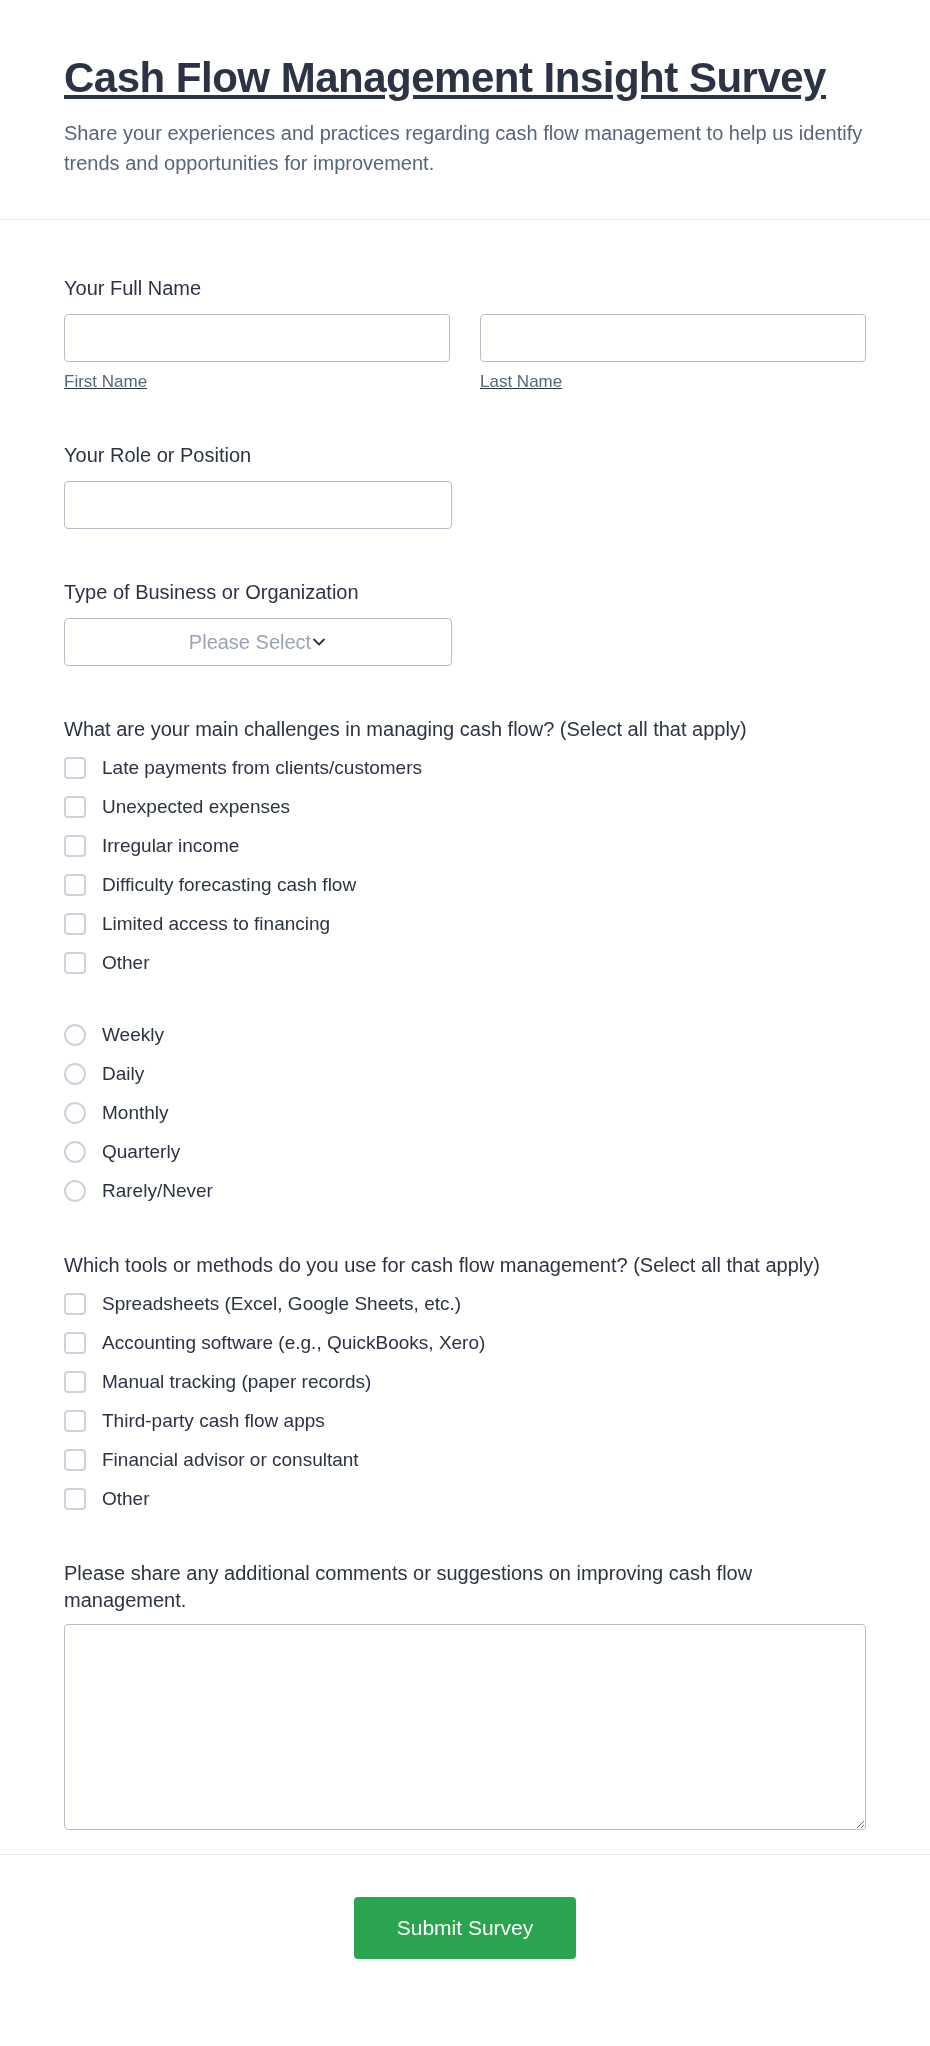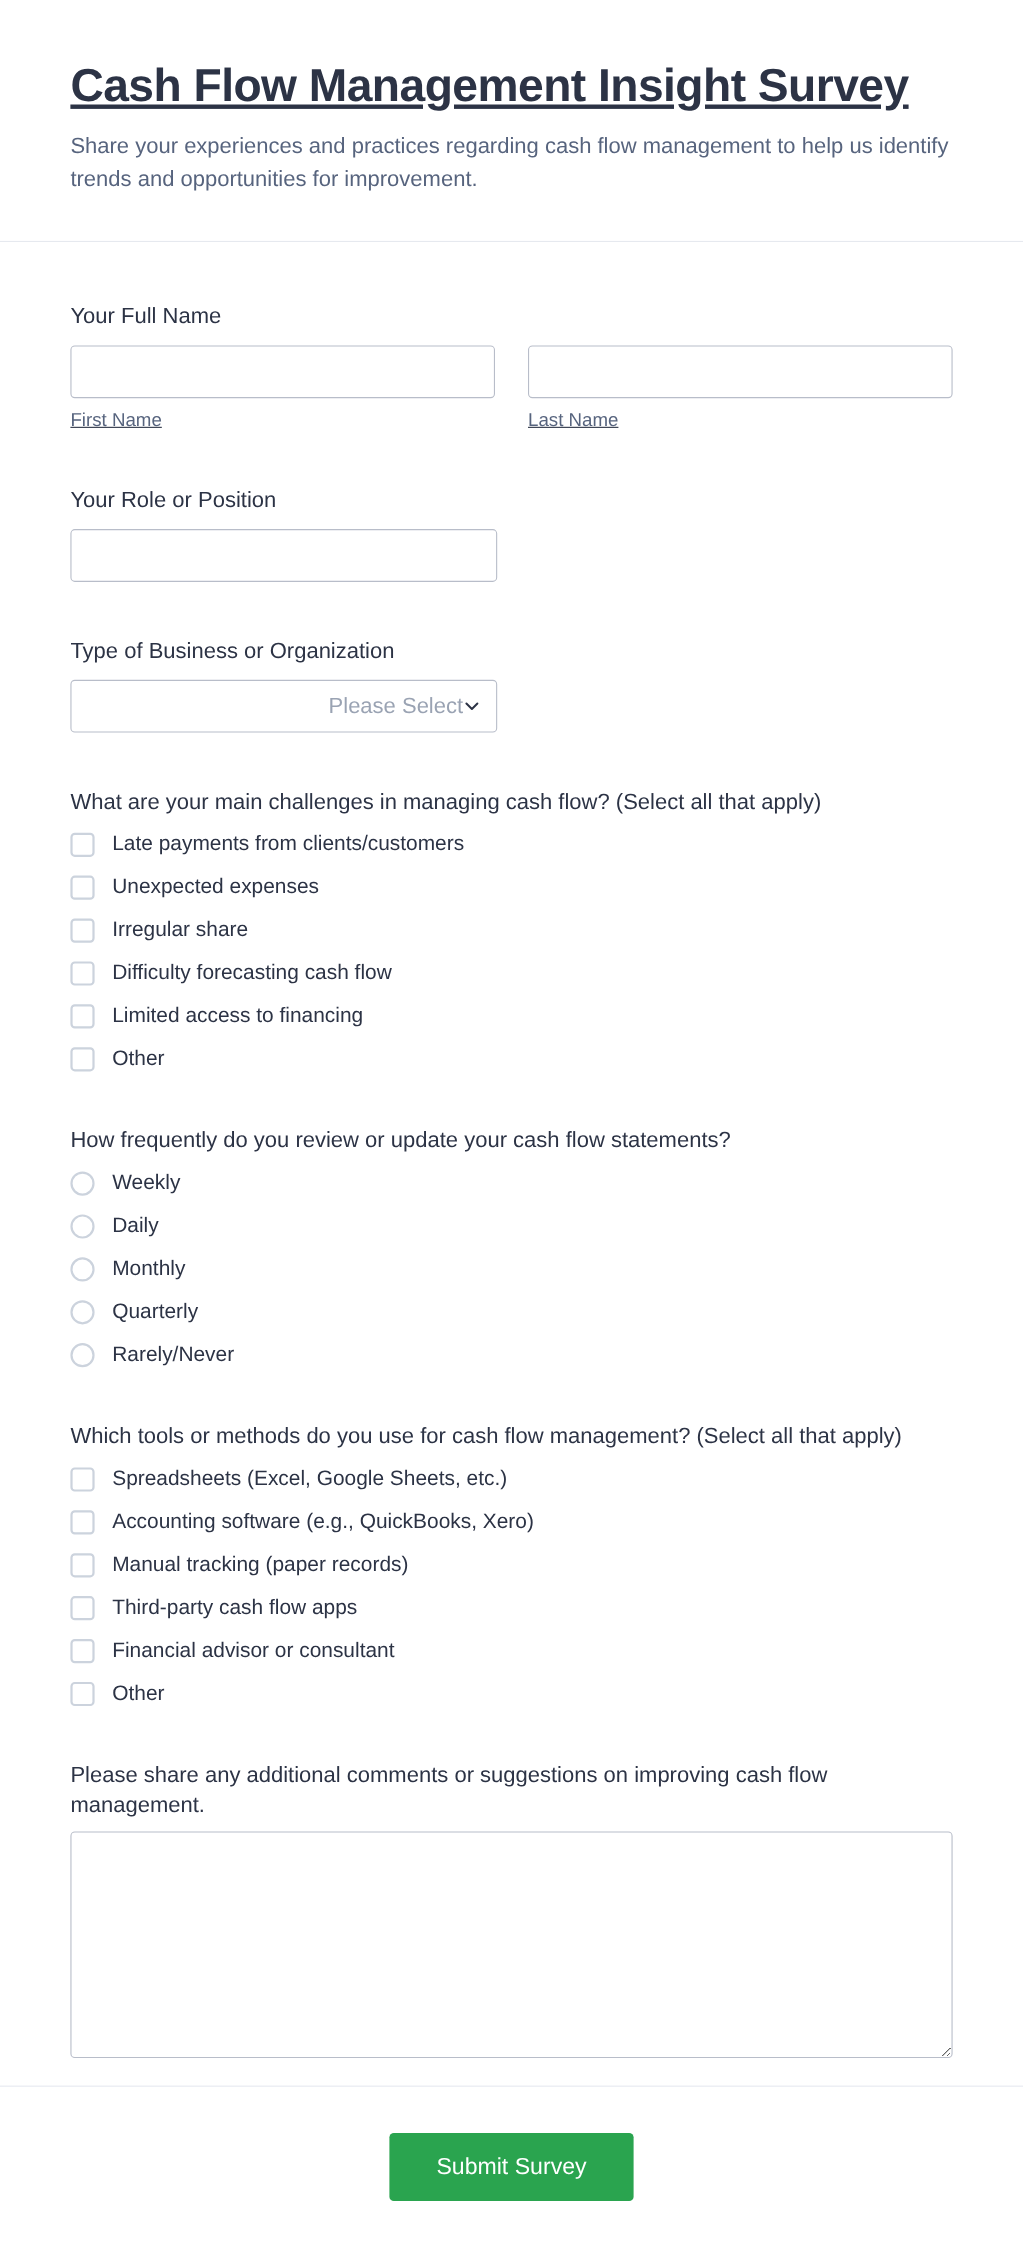--- a/index.html
+++ b/index.html
@@ -64,21 +64,21 @@
 
   
   .select {
     width: 388px;
     height: 48px;
     border: 1px solid #b8bdc9;
     border-radius: 4px;
     background: #fff;
     display: flex;
     align-items: center;
-    justify-content: flex-end;
+    justify-content: center;
     padding: 0 14px;
     cursor: pointer;
   }
   .select .ph { font-size: 20px; color: #9aa3b3; }
   .chev { flex: none; display: block; }
 
   
   .opt-row {
     display: flex;
     align-items: center;
@@ -181,38 +181,37 @@
       <div class="opt-row">
         <span class="checkbox"></span>
         <span class="opt-label">Late payments from clients/customers</span>
       </div>
       <div class="opt-row">
         <span class="checkbox"></span>
         <span class="opt-label">Unexpected expenses</span>
       </div>
       <div class="opt-row">
         <span class="checkbox"></span>
-        <span class="opt-label">Irregular share</span>
+        <span class="opt-label">Irregular income</span>
       </div>
       <div class="opt-row">
         <span class="checkbox"></span>
         <span class="opt-label">Difficulty forecasting cash flow</span>
       </div>
       <div class="opt-row">
         <span class="checkbox"></span>
         <span class="opt-label">Limited access to financing</span>
       </div>
       <div class="opt-row">
         <span class="checkbox"></span>
         <span class="opt-label">Other</span>
       </div>
     </div>
 
     <div class="section">
-      <div class="q-label q-gap">How frequently do you review or update your cash flow statements?</div>
       <div class="opt-row">
         <span class="radio"></span>
         <span class="opt-label">Weekly</span>
       </div>
       <div class="opt-row">
         <span class="radio"></span>
         <span class="opt-label">Daily</span>
       </div>
       <div class="opt-row">
         <span class="radio"></span>

